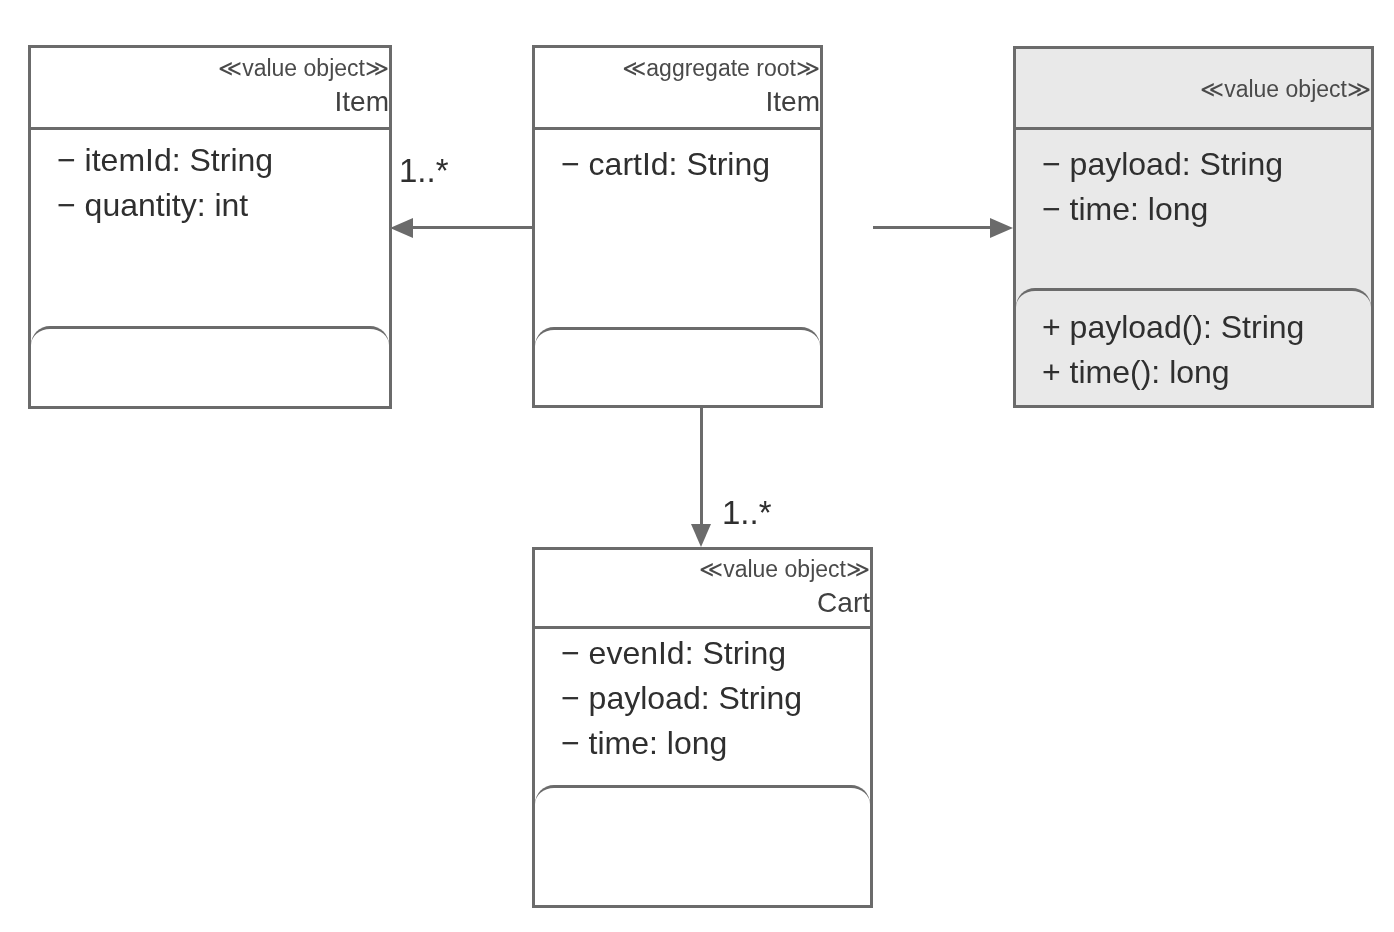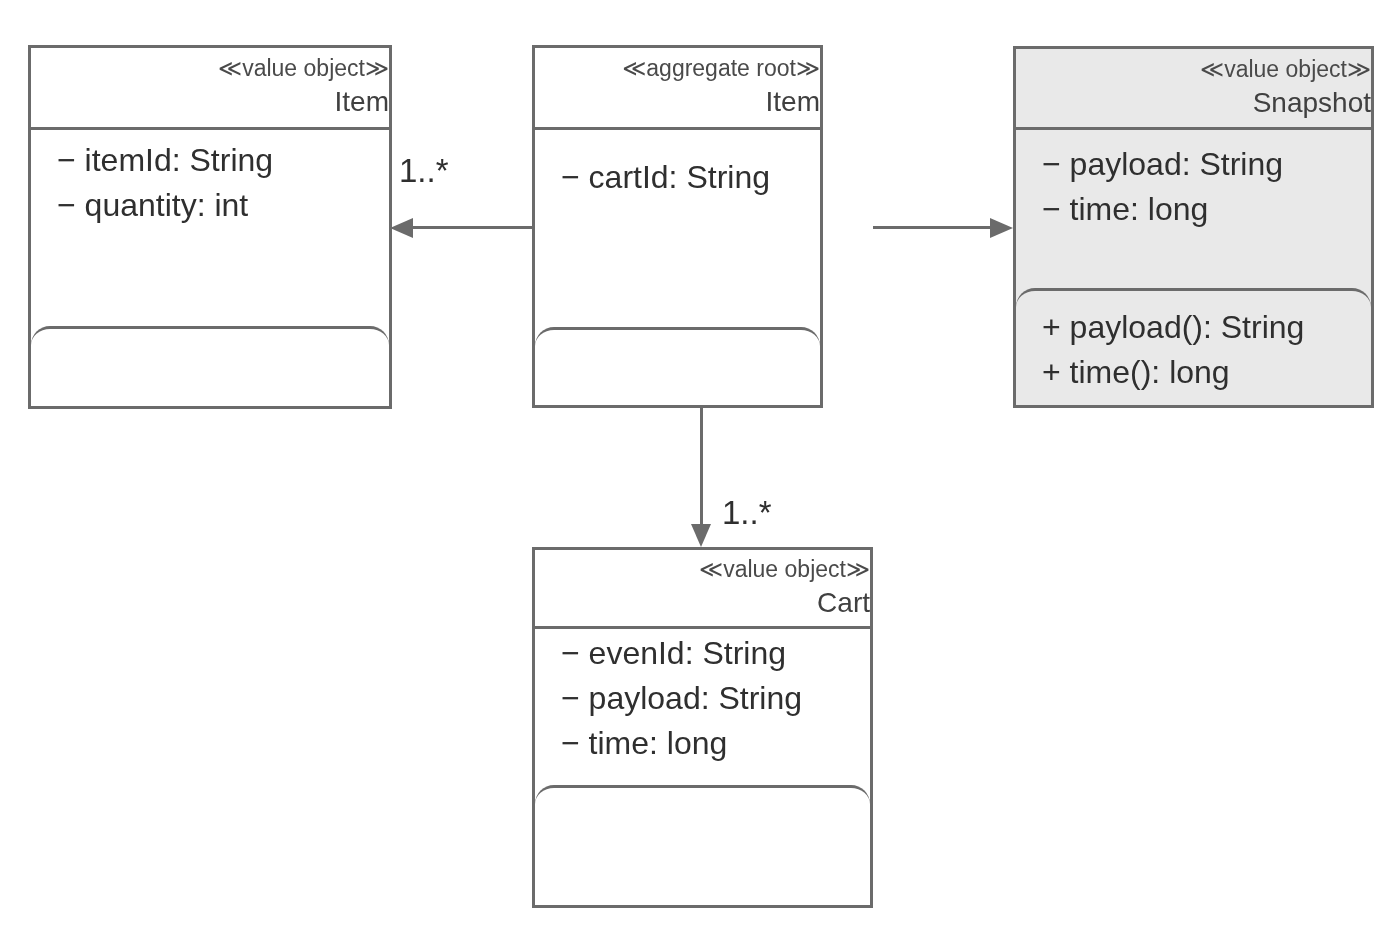--- a/index.html
+++ b/index.html
@@ -67,30 +67,29 @@
       <div class="member">− quantity: int</div>
     </div>
     <div class="compartment divided ops-fill"></div>
   </div>
 
   <div class="uml-class" style="left:532px;top:45px;width:291px;height:363px;">
     <div class="compartment uml-header" style="height:79px;">
       <div class="stereotype">≪aggregate root≫</div>
       <div class="classname">Item</div>
     </div>
-    <div class="compartment divided" style="height:200px;padding-top:25px;">
+    <div class="compartment divided" style="height:200px;padding-top:12px;">
       <div class="member">− cartId: String</div>
     </div>
     <div class="compartment divided ops-fill"></div>
   </div>
 
   <div class="uml-class shaded" style="left:1013px;top:46px;width:361px;height:362px;">
     <div class="compartment uml-header" style="height:78px;">
       <div class="stereotype">≪value object≫</div>
-      <div class="classname">Snapshot</div>
     </div>
     <div class="compartment divided" style="height:161px;padding-top:12px;">
       <div class="member">− payload: String</div>
       <div class="member">− time: long</div>
     </div>
     <div class="compartment divided ops-fill" style="padding-top:14px;">
       <div class="member">+ payload(): String</div>
       <div class="member">+ time(): long</div>
     </div>
   </div>

